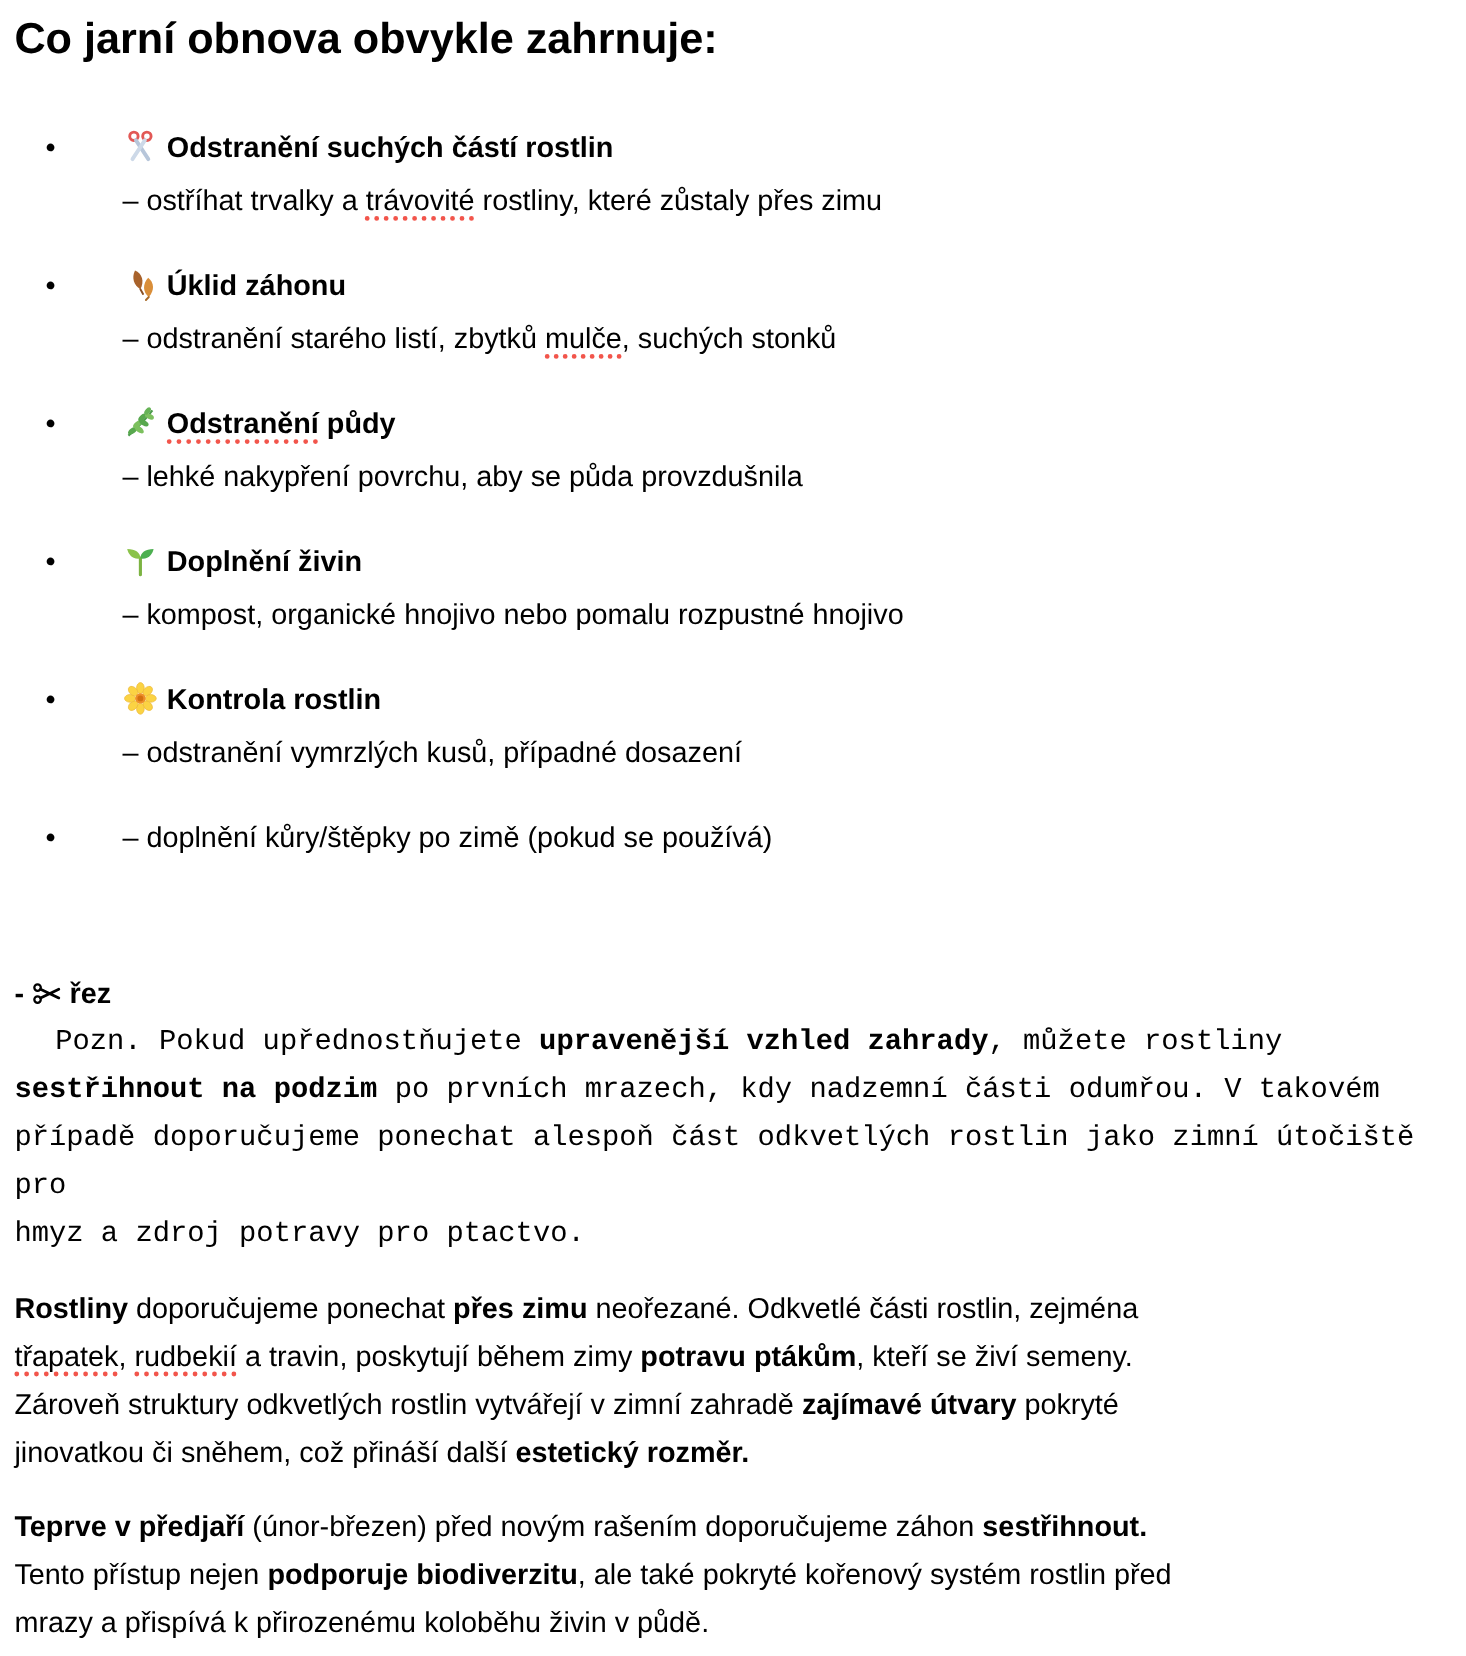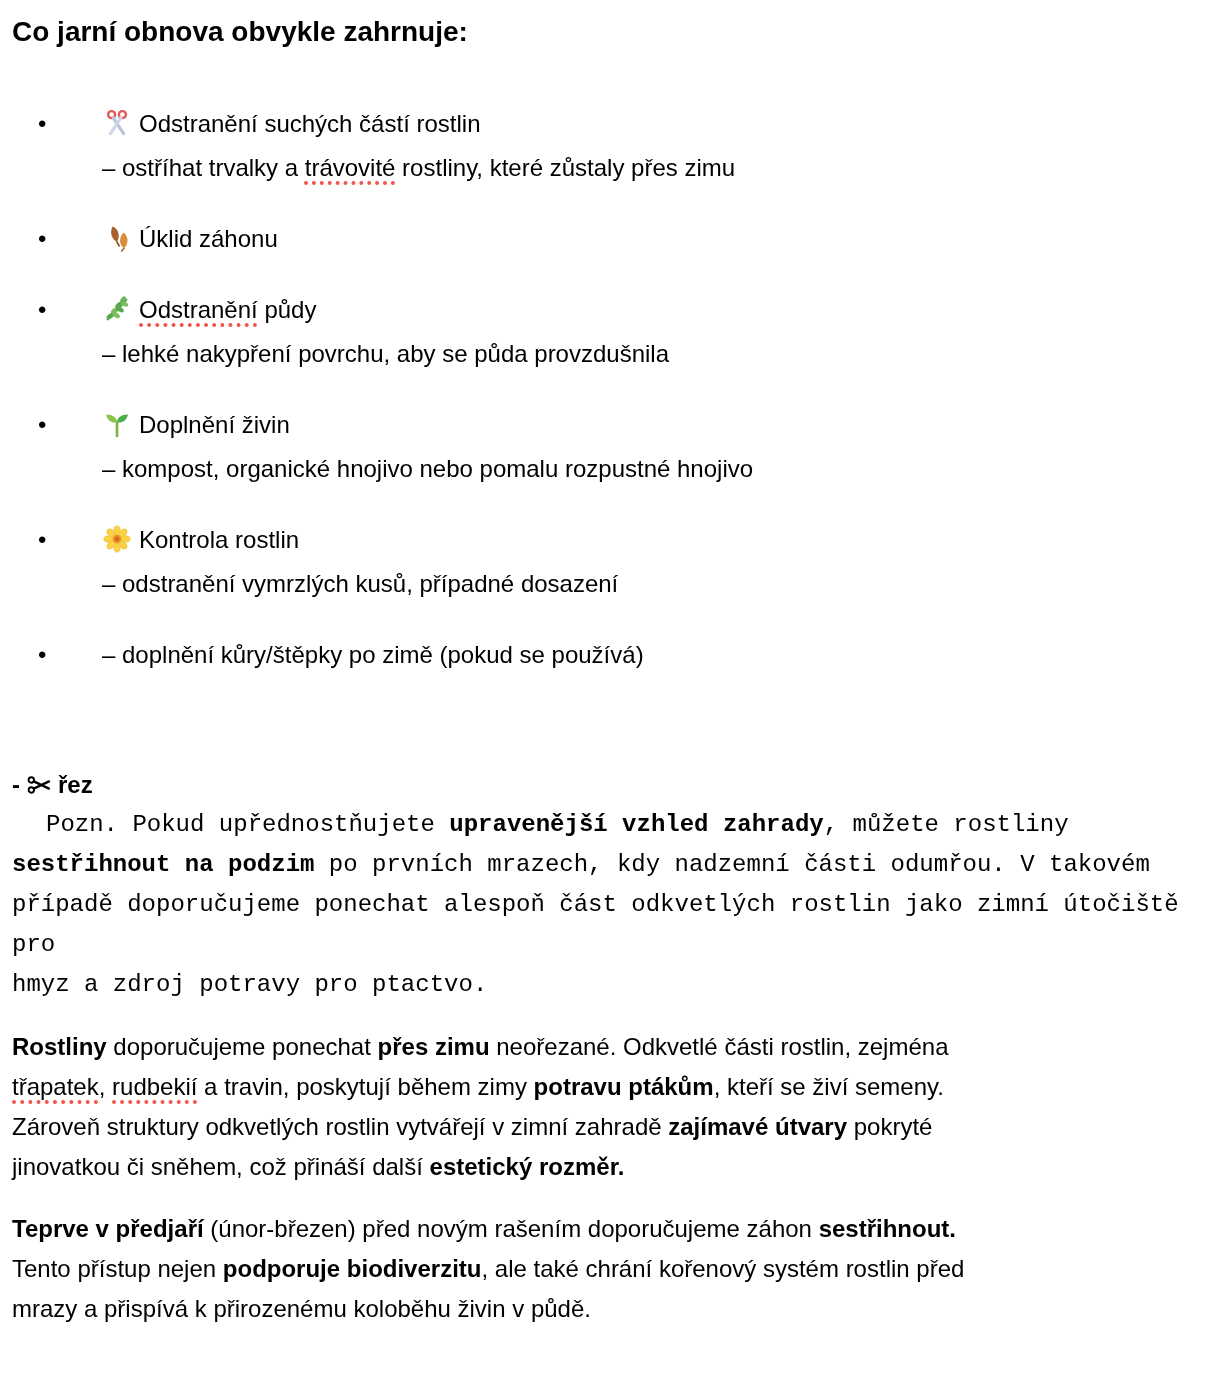--- a/index.html
+++ b/index.html
@@ -3,31 +3,31 @@
 <meta charset="utf-8">
 <style>
   html, body { margin: 0; padding: 0; background: #ffffff; }
   body {
     width: 1222px; height: 1380px; overflow: hidden; box-sizing: border-box;
     padding: 14px 16px 0 12px;
     font-family: "Liberation Sans", sans-serif;
     font-size: 24px; line-height: 40px; color: #000;
   }
   .title {
-    font-size: 28px; font-weight: 700; line-height: 36px; margin: 0 0 52px 0;
+    font-size: 36px; font-weight: 700; line-height: 36px; margin: 0 0 52px 0;
   }
   ul.tasks { margin: 0; padding: 0; }
   ul.tasks li {
     list-style: none; position: relative; padding-left: 90px;
     margin-bottom: 27px; line-height: 44px;
   }
   ul.tasks li .marker {
     position: absolute; left: 26px; top: 0; font-size: 24px;
   }
-  .b-head { font-weight: 400; margin-top: 13px; }
+  .b-head { font-weight: 700; margin-top: 13px; }
   .b-head .icon { display: inline-block; width: 30px; height: 28px; vertical-align: -5px; margin-right: 7px; }
   .b-head .icon svg { display: block; }
   .b, .bold { font-weight: 700; }
   .u {
     text-decoration-line: underline;
     text-decoration-style: dotted;
     text-decoration-color: #f2554b;
     text-decoration-thickness: 3.5px;
     text-underline-offset: 5px;
   }
@@ -66,20 +66,21 @@
     <div class="b-head">
       <span class="icon">
         <svg viewBox="0 0 28 28" width="30" height="28">
           <path d="M9.5 2.5 C15.5 5 17.5 11.5 14 18 C8.5 15 6.5 8.5 9.5 2.5 Z" fill="#a8622b"></path>
           <path d="M14 18 L16.2 22" stroke="#8a4f22" stroke-width="1.6" stroke-linecap="round" fill="none"></path>
           <path d="M20.5 8.5 C25.5 12.5 26 19 21 24.5 C15.8 20.5 15.8 13.5 20.5 8.5 Z" fill="#d98e39"></path>
           <path d="M21 24.5 L18.6 27" stroke="#a86a28" stroke-width="1.6" stroke-linecap="round" fill="none"></path>
         </svg>
       </span><span><span>Úklid záhonu</span></span>
     </div>
+    <div class="b-desc"><span>– odstranění starého listí, zbytků </span><span class="u">mulče</span><span>, suchých stonků</span></div>
   </li>
 
   <li>
     <span class="marker">•</span>
     <div class="b-head">
       <span class="icon">
         <svg viewBox="0 0 28 28" width="30" height="28">
           <path d="M4 25 C10 20 17 13 24 4" stroke="#4c9b4c" stroke-width="1.8" fill="none"></path>
           <ellipse cx="7.5" cy="21" rx="4.4" ry="2.3" fill="#58a84e" transform="rotate(-35 7.5 21)"></ellipse>
           <ellipse cx="13" cy="20" rx="4.4" ry="2.3" fill="#7cc05e" transform="rotate(35 13 20)"></ellipse>
@@ -146,14 +147,14 @@
         <circle cx="4.3" cy="16" r="2.7" fill="none" stroke="#000" stroke-width="1.9"></circle>
         <path d="M6.8 7.4 L22 14.6 M6.8 14.6 L22 7.4" stroke="#000" stroke-width="2.3" stroke-linecap="round"></path>
       </svg>
     </span><span>řez</span>
   </p>
 
   <p class="para indent-first"><span>Pozn. Pokud upřednostňujete </span><span class="b">upravenější vzhled zahrady</span><span>, můžete rostliny</span><br><span class="b">sestřihnout na podzim</span><span> po prvních mrazech, kdy nadzemní části odumřou. V takovém</span><br><span>případě doporučujeme ponechat alespoň část odkvetlých rostlin jako zimní útočiště pro</span><br><span>hmyz a zdroj potravy pro ptactvo.</span></p>
 
   <p class="para"><span class="b">Rostliny</span><span> doporučujeme ponechat </span><span class="b">přes zimu</span><span> neořezané. Odkvetlé části rostlin, zejména</span><br><span class="u">třapatek</span><span>, </span><span class="u">rudbekií</span><span> a travin, poskytují během zimy </span><span class="b">potravu ptákům</span><span>, kteří se živí semeny.</span><br><span>Zároveň struktury odkvetlých rostlin vytvářejí v zimní zahradě </span><span class="b">zajímavé útvary</span><span> pokryté</span><br><span>jinovatkou či sněhem, což přináší další </span><span class="b">estetický rozměr.</span></p>
 
-  <p class="para"><span class="b">Teprve v předjaří</span><span> (únor-březen) před novým rašením doporučujeme záhon </span><span class="b">sestřihnout.</span><br><span>Tento přístup nejen </span><span class="b">podporuje biodiverzitu</span><span>, ale také chrání kořenový systém rostlin před</span><br><span>mrazy a přispívá k přirozenému koloběhu živin v půdě.</span></p>
+  <p class="para"><span class="b">Teprve v předjaří</span><span> (únor-březen) před novým rašením doporučujeme záhon </span><span class="b">sestřihnout.</span><br><span>Tento přístup nejen </span><span class="b">podporuje biodiverzitu</span><span>, ale také pokryté kořenový systém rostlin před</span><br><span>mrazy a přispívá k přirozenému koloběhu živin v půdě.</span></p>
 </div>
 
 </body></html>

